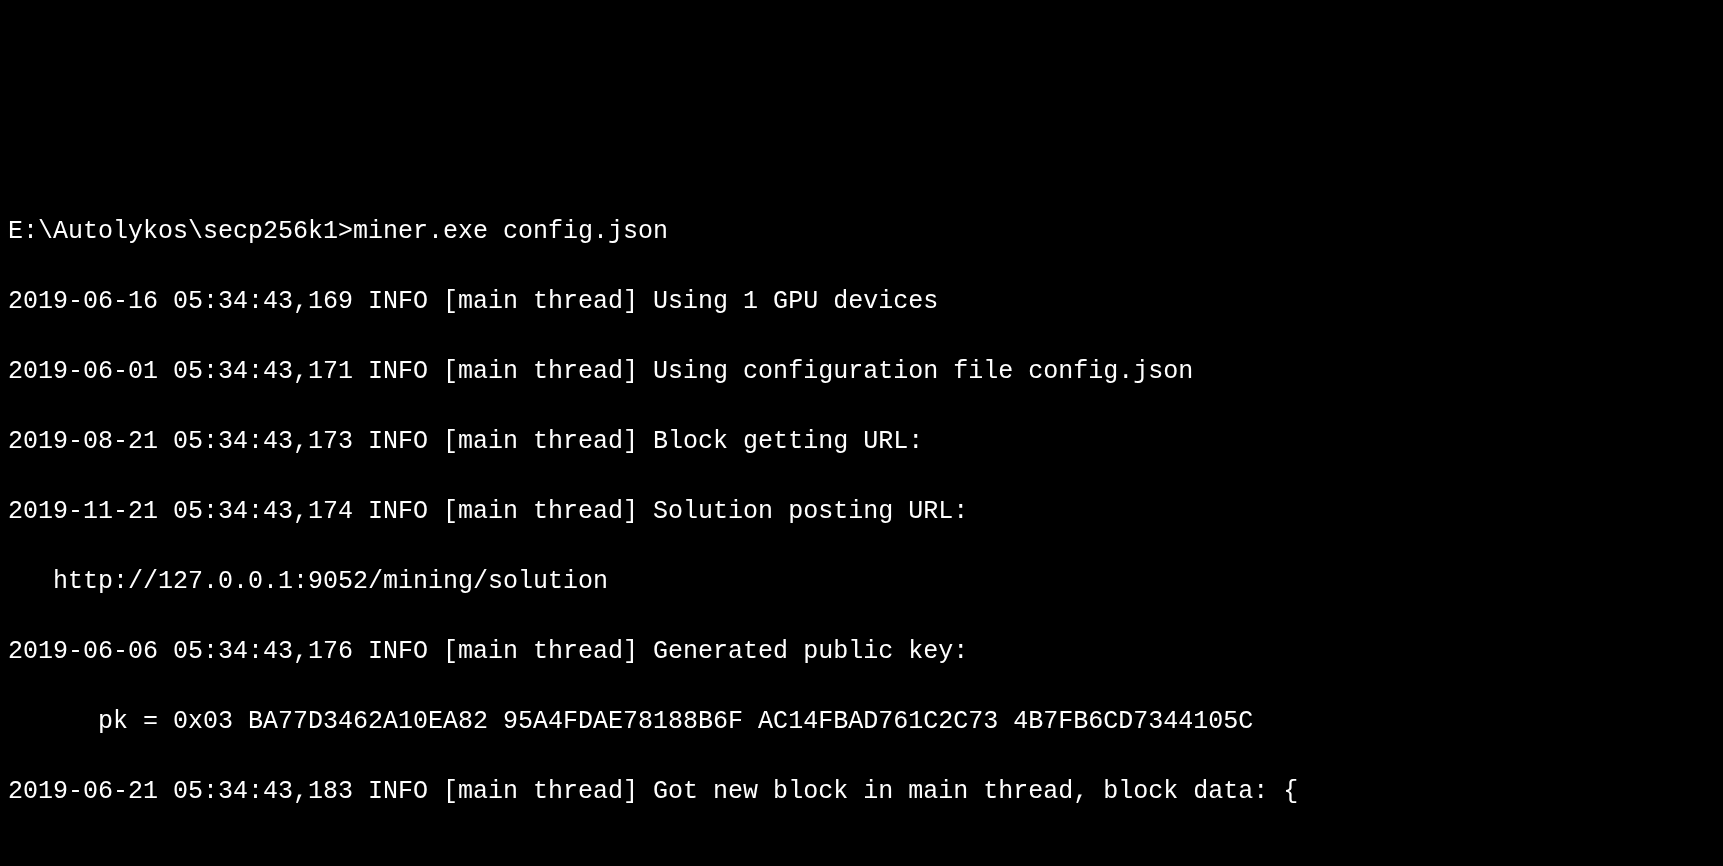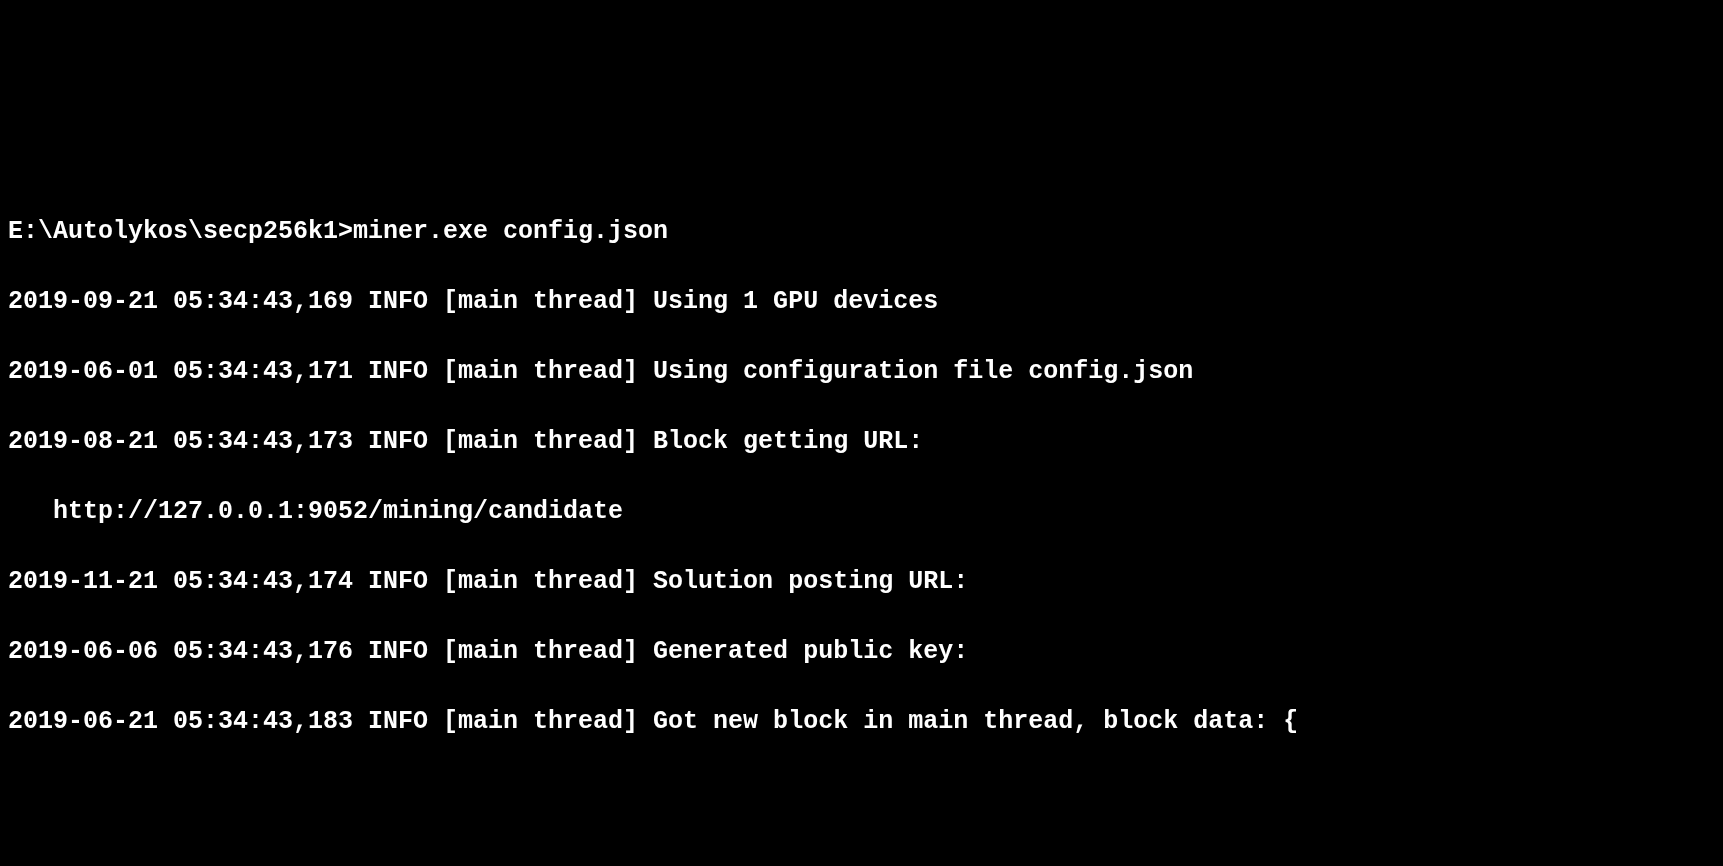--- a/index.html
+++ b/index.html
@@ -18,37 +18,37 @@
       overflow: hidden;
       width: 1723px;
       height: 866px;
     }
     .terminal {
       font-family: inherit;
     }
     .line {
       display: block;
       white-space: pre;
-      font-weight: bold;
     }
   </style>
 </head>
 <body>
 
 
 
 <div class="terminal">
 <span class="line"></span>
 <span class="line">E:\Autolykos\secp256k1&gt;miner.exe config.json</span>
-<span class="line">2019-09-21 05:34:43,169 INFO [main thread] Using 1 GPU devices</span>
+<span class="line">2019-06-16 05:34:43,169 INFO [main thread] Using 1 GPU devices</span>
 <span class="line">2019-06-01 05:34:43,171 INFO [main thread] Using configuration file config.json</span>
 <span class="line">2019-08-21 05:34:43,173 INFO [main thread] Block getting URL:</span>
-<span class="line">   http://127.0.0.1:9052/mining/candidate</span>
 <span class="line">2019-11-21 05:34:43,174 INFO [main thread] Solution posting URL:</span>
+<span class="line">   http://127.0.0.1:9052/mining/solution</span>
 <span class="line">2019-06-06 05:34:43,176 INFO [main thread] Generated public key:</span>
+<span class="line">      pk = 0x03 BA77D3462A10EA82 95A4FDAE78188B6F AC14FBAD761C2C73 4B7FB6CD7344105C</span>
 <span class="line">2019-06-21 05:34:43,183 INFO [main thread] Got new block in main thread, block data: {</span>
 
 
 
 
 
 
 
 
 

